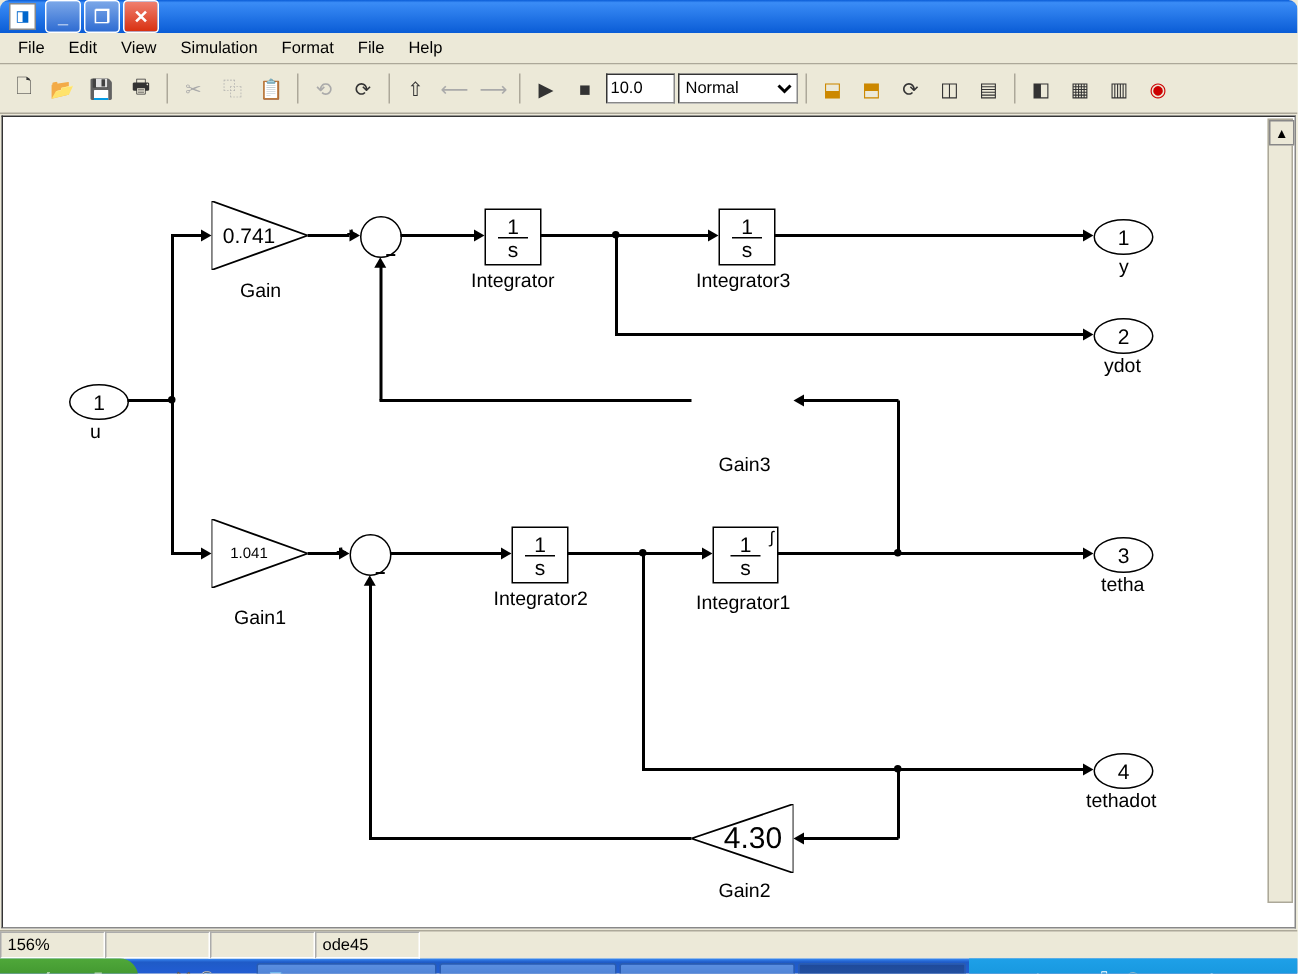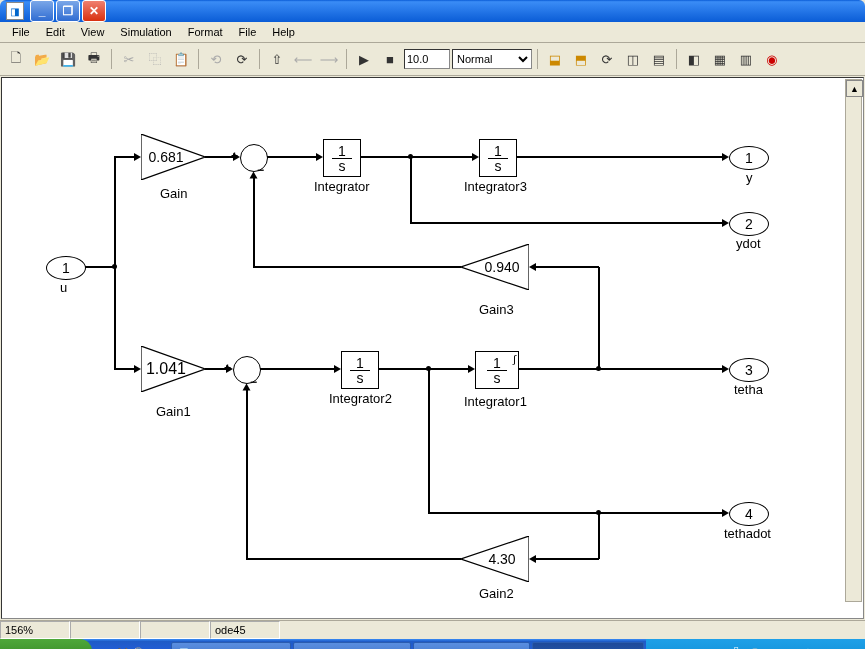--- a/index.html
+++ b/index.html
@@ -104,45 +104,39 @@
 
 <div class="block" style="left:44px;top:178px">
   <div class="port">1</div>
 </div>
 <div class="blklabel" style="left:58px;top:202px">u</div>
 
 <div class="gain-box" style="left:139px;top:56px;width:64px;height:46px">
   <svg width="64" height="46" style="position:absolute">
           <polygon points="0,0 0,46 64,23" fill="#fff" stroke="#000" stroke-width="1.2"></polygon>
         </svg>
-  <div style="position:relative;font-size:14px;margin-left:-14px">0.681</div>
+  <div style="position:relative;font-size:14px;margin-left:-14px">0.741</div>
 </div>
 <div class="blklabel" style="left:158px;top:108px">Gain</div>
 
 <div class="gain-box" style="left:139px;top:268px;width:64px;height:46px">
   <svg width="64" height="46" style="position:absolute">
           <polygon points="0,0 0,46 64,23" fill="#fff" stroke="#000" stroke-width="1.2"></polygon>
         </svg>
-  <div style="position:relative;font-size:16px;margin-left:-14px">1.041</div>
+  <div style="position:relative;font-size:10px;margin-left:-14px">1.041</div>
 </div>
 <div class="blklabel" style="left:154px;top:326px">Gain1</div>
 
-<div class="gain-box" style="left:459px;top:166px;width:68px;height:46px">
-  <svg width="68" height="46" style="position:absolute">
-          <polygon points="68,0 68,46 0,23" fill="#fff" stroke="#000" stroke-width="1.2"></polygon>
-        </svg>
-  <div style="position:relative;font-size:14px;margin-left:14px">0.940</div>
-</div>
 <div class="blklabel" style="left:477px;top:224px">Gain3</div>
 
 <div class="gain-box" style="left:459px;top:458px;width:68px;height:46px">
   <svg width="68" height="46" style="position:absolute">
           <polygon points="68,0 68,46 0,23" fill="#fff" stroke="#000" stroke-width="1.2"></polygon>
         </svg>
-  <div style="position:relative;font-size:14px;margin-left:14px">4.30</div>
+  <div style="position:relative;font-size:20px;margin-left:14px">4.30</div>
 </div>
 <div class="blklabel" style="left:477px;top:508px">Gain2</div>
 
 <div class="sumblk" style="left:238px;top:66px">
   <div class="sign" style="left:-10px;top:4px">+</div>
   <div class="sign" style="left:16px;top:18px">−</div>
 </div>
 
 <div class="sumblk" style="left:231px;top:278px">
   <div class="sign" style="left:-10px;top:4px">+</div>

